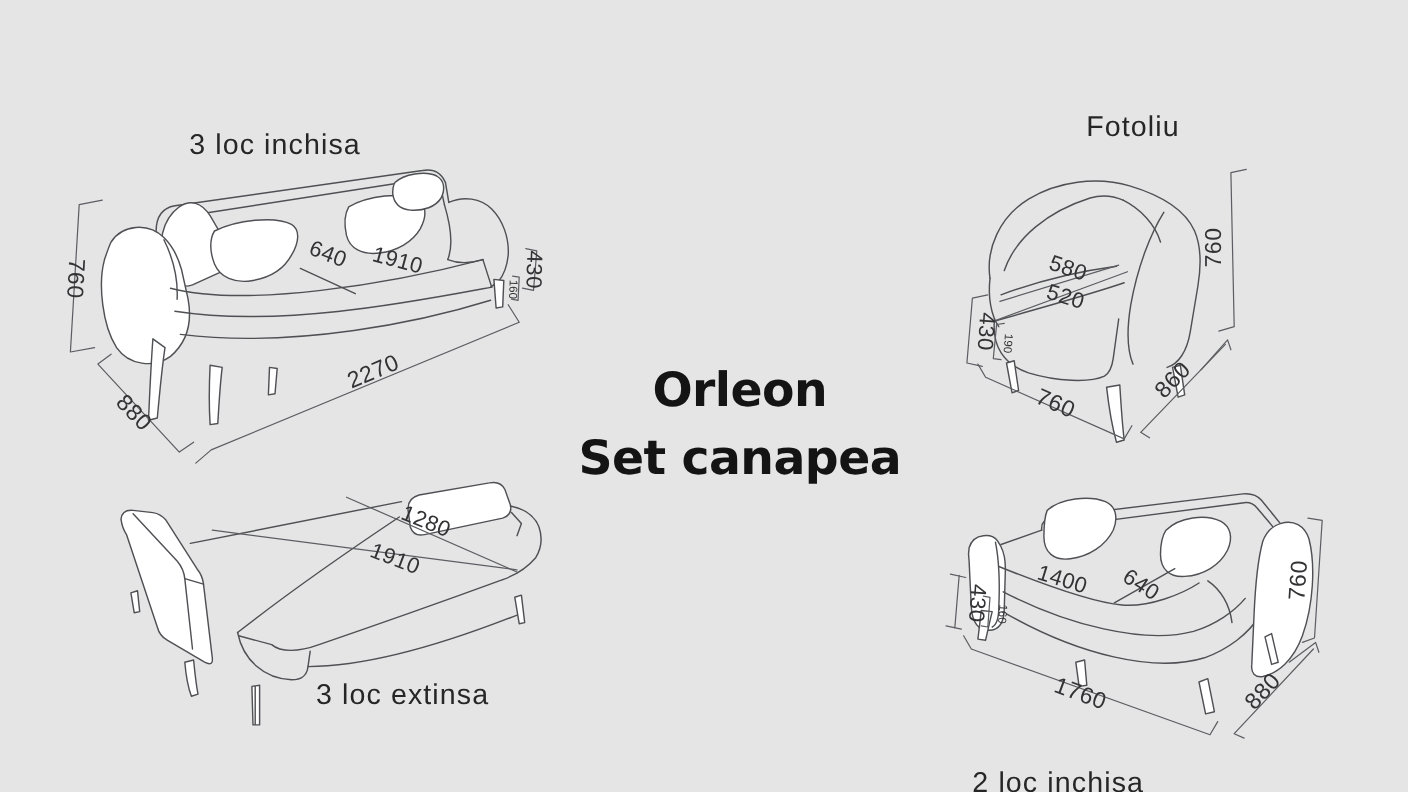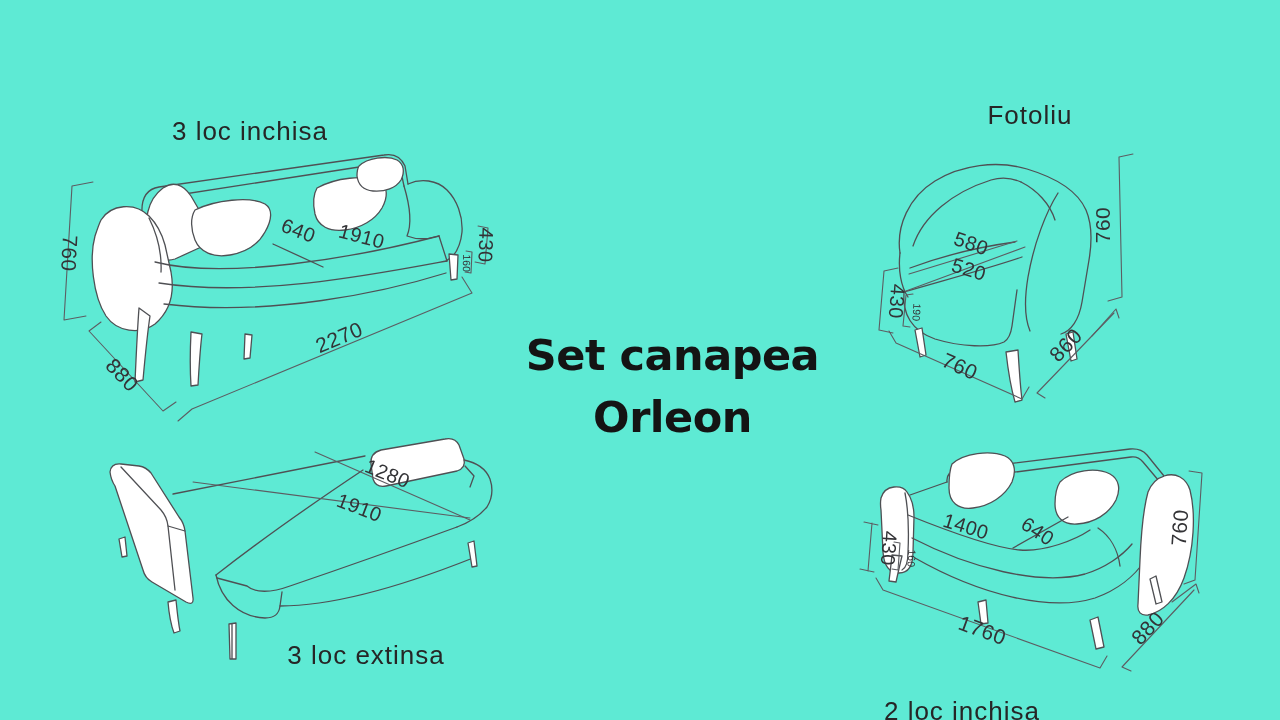--- a/index.html
+++ b/index.html
@@ -1,18 +1,18 @@
 <!DOCTYPE html>
 <html><head>
 <meta charset="utf-8">
 <style>
   html,body{margin:0;padding:0;background:#fff;}
   body{width:1280px;height:720px;position:relative;overflow:hidden;
        font-family:"Liberation Sans",sans-serif;}
-  .canvas{position:absolute;inset:0;background:#5eead4;}
+  .canvas{position:absolute;inset:0;background:#e5e5e5;}
   svg{position:absolute;overflow:visible;}
   svg path, svg line{fill:none;stroke:#4f5054;stroke-width:1.3;stroke-linecap:round;stroke-linejoin:round;}
   svg .fillw{fill:#ffffff;}
   svg .dimline{stroke:#5c5d62;stroke-width:1.1;}
   svg text{fill:#333336;font-family:"Liberation Sans",sans-serif;letter-spacing:0.5px;}
   .dim{font-size:20px;}
   .dim-lg{font-size:21px;}
   .dim-sm{font-size:10.5px;letter-spacing:0;}
   .piece-label{position:absolute;text-align:center;font-size:26px;color:#262626;
                letter-spacing:1px;font-weight:400;}
@@ -20,26 +20,26 @@
          font-family:"DejaVu Sans","Liberation Sans",sans-serif;
          font-weight:700;font-size:43px;line-height:62px;color:#141414;letter-spacing:-0.5px;}
 </style>
 </head>
 <body>
 
 <div class="canvas">
 
   <div class="piece-label" style="left:150px;top:116px;width:200px;">3 loc inchisa</div>
   <div class="piece-label" style="left:940px;top:100px;width:180px;text-align:center;">Fotoliu</div>
-  <div class="piece-label" style="left:266px;top:616px;width:200px;margin-top:24px;">3 loc extinsa</div>
+  <div class="piece-label" style="left:266px;top:616px;width:200px;">3 loc extinsa</div>
   <div class="piece-label" style="left:862px;top:662px;width:200px;margin-top:34px;">2 loc inchisa</div>
 
   <div class="title">
+    <div>Orleon</div>
     <div>Set canapea</div>
-    <div>Orleon</div>
   </div>
 
   <svg style="left:55px;top:140px;" width="470" height="300" viewBox="0 0 470 300">
     <g>
       <path d="M 87,74 C 86,58 92,49 104,47 L 329,15 C 340,13 346,17 350,26 L 353,44"></path>
       <path d="M 94,82 C 94,66 99,59 110,57 L 330,23 C 338,22 343,25 346,32 L 349,46"></path>
     </g>
     <g>
       <path class="fillw" d="M 95,100 C 88,82 92,60 108,48 C 118,41 128,44 136,56 L 150,80 C 157,92 155,102 144,108 L 120,119 C 108,123 100,116 95,100 Z"></path>
       <path class="fillw" d="M 140,70 C 160,60 195,56 210,64 C 218,69 217,80 210,92 C 204,103 192,112 175,115 C 158,118 145,112 140,100 C 136,90 135,78 140,70 Z"></path>

